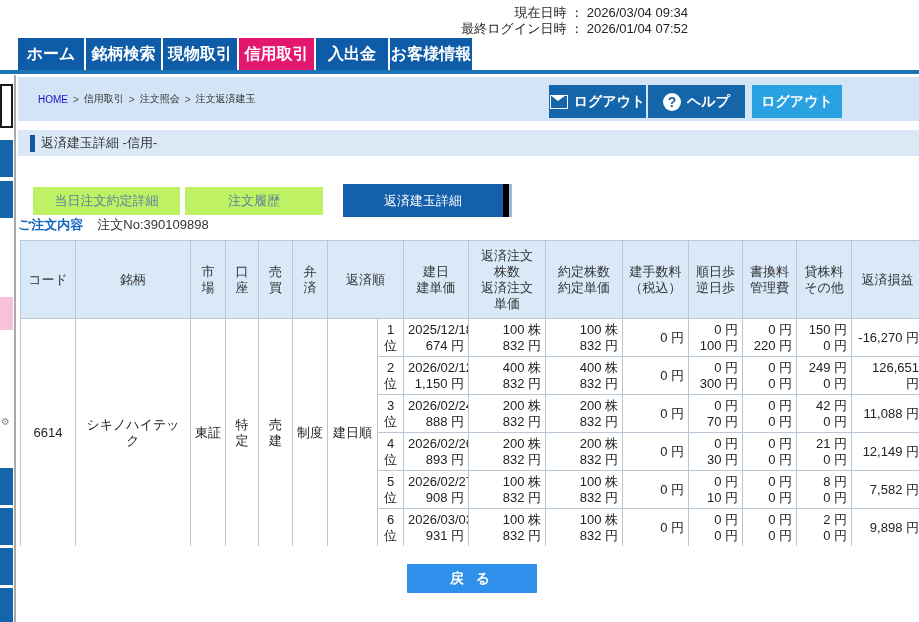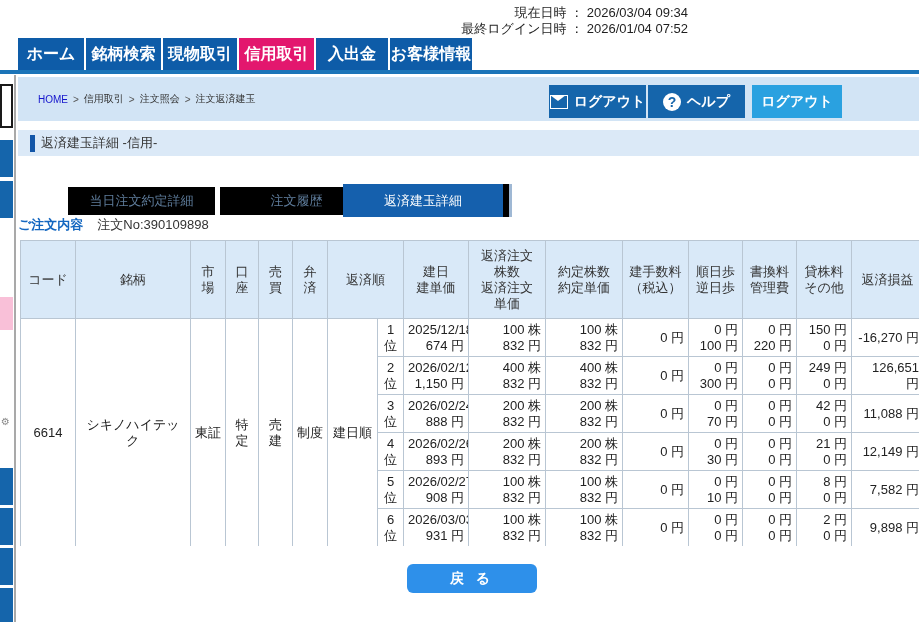--- a/index.html
+++ b/index.html
@@ -50,46 +50,46 @@
     font-weight:bold;font-size:14px;align-items:center;justify-content:center;}
 
   
   .section-band{position:absolute;top:130px;left:18px;width:901px;height:26px;background:#dbe9f7;
     display:flex;align-items:center;}
   .section-bar{width:5px;height:17px;background:#1256a8;margin-left:12px;margin-right:6px;}
   .section-band .txt{font-size:13px;color:#333;}
 
   
   .tab{position:absolute;font-size:13px;display:flex;align-items:center;justify-content:center;cursor:pointer;}
-  .tab.inactive{top:187px;height:28px;background:#000000;color:#5f7d9c;margin-left:35px;}
+  .tab.inactive{top:187px;height:28px;background:#bef264;color:#5f7d9c;}
   .tab.active{top:184px;height:33px;background:#1560ad;color:#fff;border-right:6px solid #000000;
     box-shadow:3px 0 0 #9fb8d4;}
   .tab1{left:33px;width:147px;}
-  .tab2{left:185px;width:153px;}
+  .tab2{left:185px;width:138px;}
   .tab3{left:343px;width:160px;}
 
   
   .order-info{position:absolute;top:216px;left:18px;display:flex;align-items:baseline;gap:14px;}
   .order-info .cap{color:#1467c0;font-weight:bold;font-size:13px;}
   .order-info .no{color:#333;font-size:13px;}
 
   
   .table-wrap{position:absolute;top:240px;left:20px;width:899px;height:306px;overflow:hidden;}
   table.grid{border-collapse:collapse;table-layout:fixed;width:903px;font-size:13px;color:#222;}
   table.grid th,table.grid td{border:1px solid #b9c6d3;white-space:pre-line;line-height:16px;
     padding:2px 4px;box-sizing:border-box;overflow:hidden;}
   table.grid th{background:#d9e9f8;font-weight:normal;color:#333;text-align:center;height:78px;}
   table.grid td{background:#fff;height:38px;}
   td.c{text-align:center;}
   td.r{text-align:right;padding-right:6px;}
   tr.body-row{height:38px;}
 
   
   .back-btn{position:absolute;top:564px;left:407px;width:130px;height:29px;background:#2e90ea;
-    border:none;border-radius:6px;color:#fff;font-weight:bold;font-size:14px;letter-spacing:4px;
+    border:none;border-radius:1px;color:#fff;font-weight:bold;font-size:14px;letter-spacing:4px;
     cursor:pointer;display:flex;align-items:center;justify-content:center;}
 </style>
 </head>
 <body>
 
 <div id="screen">
 
   <div class="frag frag-box"></div>
   <div class="frag frag-blue fb1"></div>
   <div class="frag frag-blue fb2"></div>

